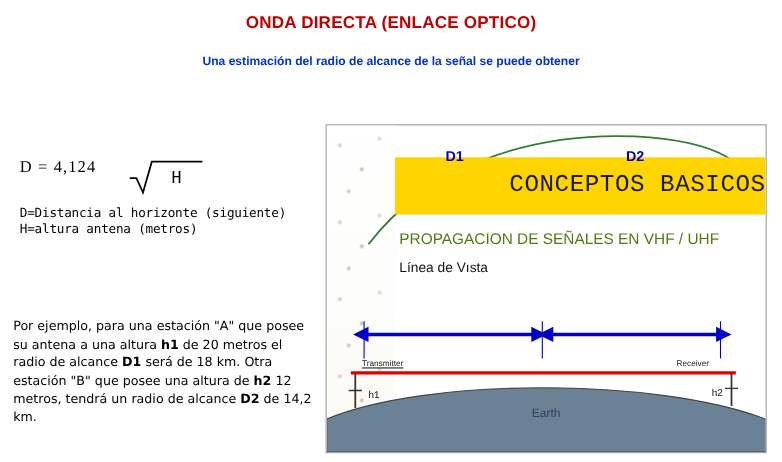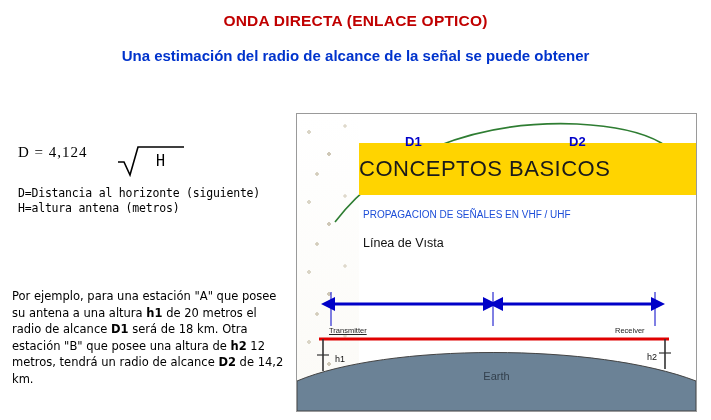--- a/index.html
+++ b/index.html
@@ -32,21 +32,21 @@
     letter-spacing: 0.2px;
   }
   .subtitle {
     position: absolute;
     top: 45px;
     left: 0;
     width: 711px;
     text-align: center;
     color: #0033cc;
     font-weight: bold;
-    font-size: 15px;
+    font-size: 11px;
     line-height: 22px;
   }
   
   .formula-block {
     position: absolute;
     left: 18px;
     top: 140px;
     width: 265px;
     color: #000;
   }
@@ -131,32 +131,32 @@
     height: 52px;
     background: #ffd400;
   }
   .fig-yellow-label {
     position: absolute;
     left: 62px;
     top: 29px;
     width: 337px;
     height: 52px;
     line-height: 52px;
-    text-align: left;
+    text-align: right;
     font-size: 22px;
     letter-spacing: 0.5px;
     color: #1a1a1a;
-    font-family: Liberation Sans, sans-serif;
+    font-family: Liberation Mono, monospace;
   }
   .fig-sub1 {
     position: absolute;
     left: 66px;
     top: 95px;
-    font-size: 10px;
-    color: #1d4ed8;
+    font-size: 14px;
+    color: #4d7c0f;
     text-align: right;
   }
   .fig-sub2 {
     position: absolute;
     left: 66px;
     top: 122px;
     font-size: 12.5px;
     color: #111;
   }
   .swoosh {

